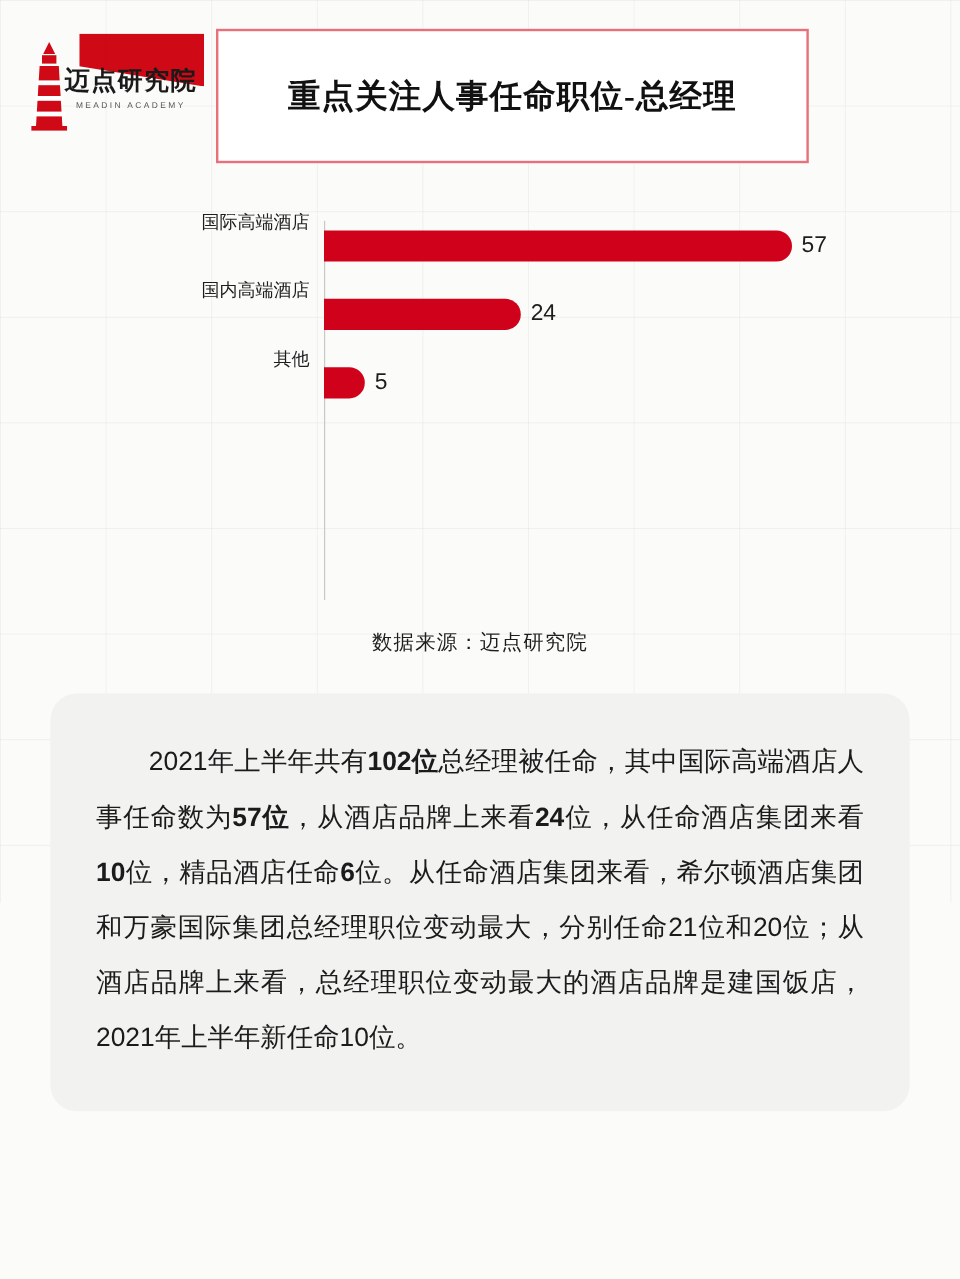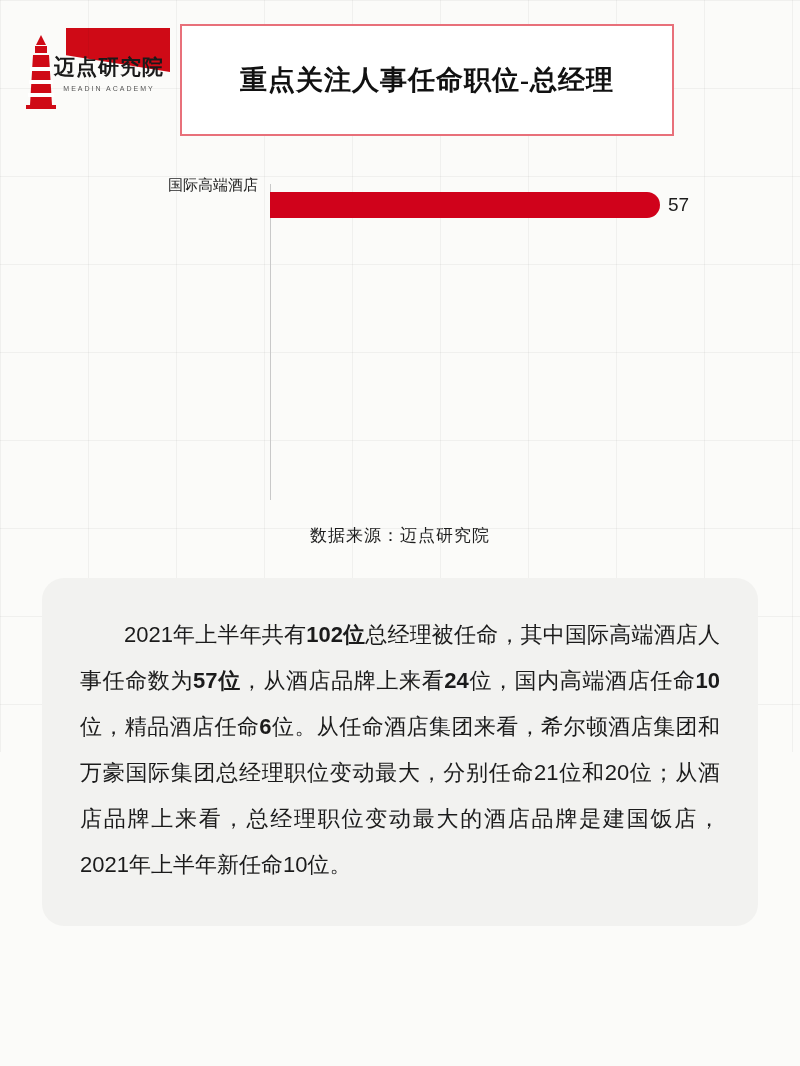--- a/index.html
+++ b/index.html
@@ -225,21 +225,35 @@
   <div class="chart-wrap">
     <div class="axis-line"></div>
     <div class="chart-rows" id="chart-rows">
         <div class="row">
           <div class="row-label">国际高端酒店</div>
           <div class="bar-area">
             <div class="bar" style="width: 390px; background: rgb(208, 2, 27);"></div>
             <span class="bar-value">57</span>
           </div>
         </div>
+        <div class="row">
+          <div class="row-label">国内高端酒店</div>
+          <div class="bar-area">
+            <div class="bar" style="width: 164.211px; background: rgb(208, 2, 27);"></div>
+            <span class="bar-value">24</span>
+          </div>
+        </div>
+        <div class="row">
+          <div class="row-label">其他</div>
+          <div class="bar-area">
+            <div class="bar" style="width: 34.2105px; background: rgb(208, 2, 27);"></div>
+            <span class="bar-value">5</span>
+          </div>
+        </div>
       </div>
   </div>
 
   <div class="source">数据来源：迈点研究院</div>
 
   <div class="summary">
-    <p id="summary-text"><span>2021年上半年共有</span><b>102位</b><span>总经理被任命，其中国际高端酒店人事任命数为</span><b>57位</b><span>，从酒店品牌上来看</span><b>24</b><span>位，国内高端酒店任命</span><b>10</b><span>位，精品酒店任命</span><b>6</b><span>位。从任命酒店集团来看，希尔顿酒店集团和万豪国际集团总经理职位变动最大，分别任命21位和20位；从酒店品牌上来看，总经理职位变动最大的酒店品牌是建国饭店，2021年上半年新任命10位。</span></p>
+    <p id="summary-text"><span>2021年上半年共有</span><b>102位</b><span>总经理被任命，其中国际高端酒店人事任命数为</span><b>57位</b><span>，从酒店品牌上来看</span><b>24</b><span>位，从任命酒店集团来看</span><b>10</b><span>位，精品酒店任命</span><b>6</b><span>位。从任命酒店集团来看，希尔顿酒店集团和万豪国际集团总经理职位变动最大，分别任命21位和20位；从酒店品牌上来看，总经理职位变动最大的酒店品牌是建国饭店，2021年上半年新任命10位。</span></p>
   </div>
 </div>
 
 </body></html>

